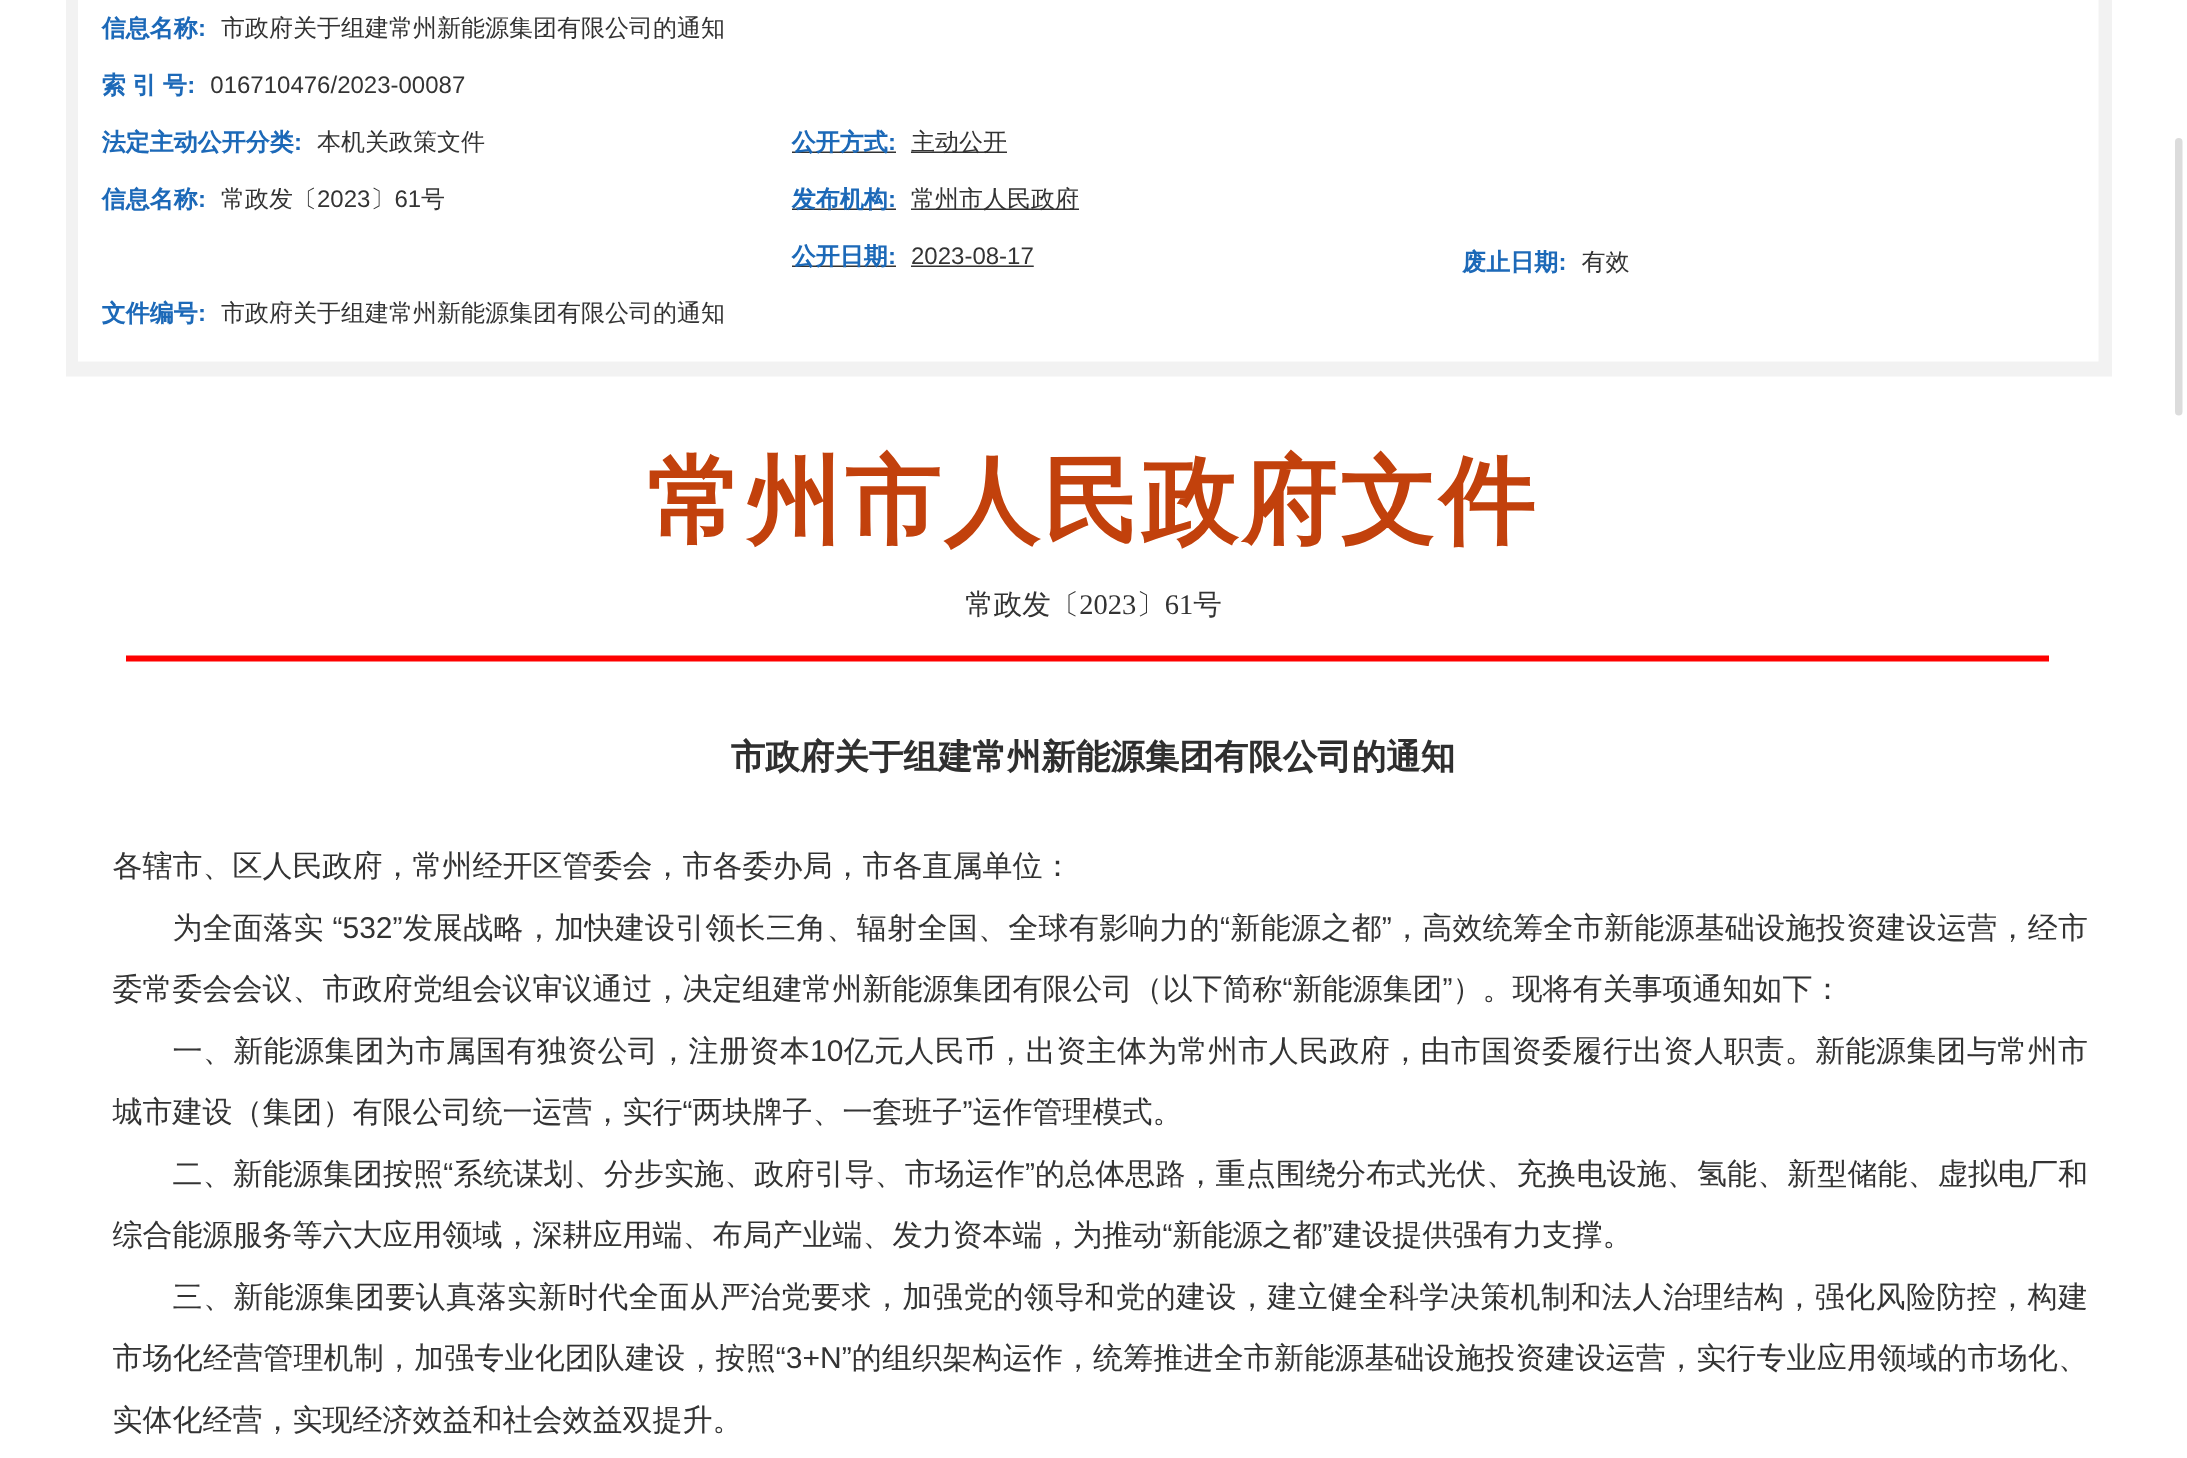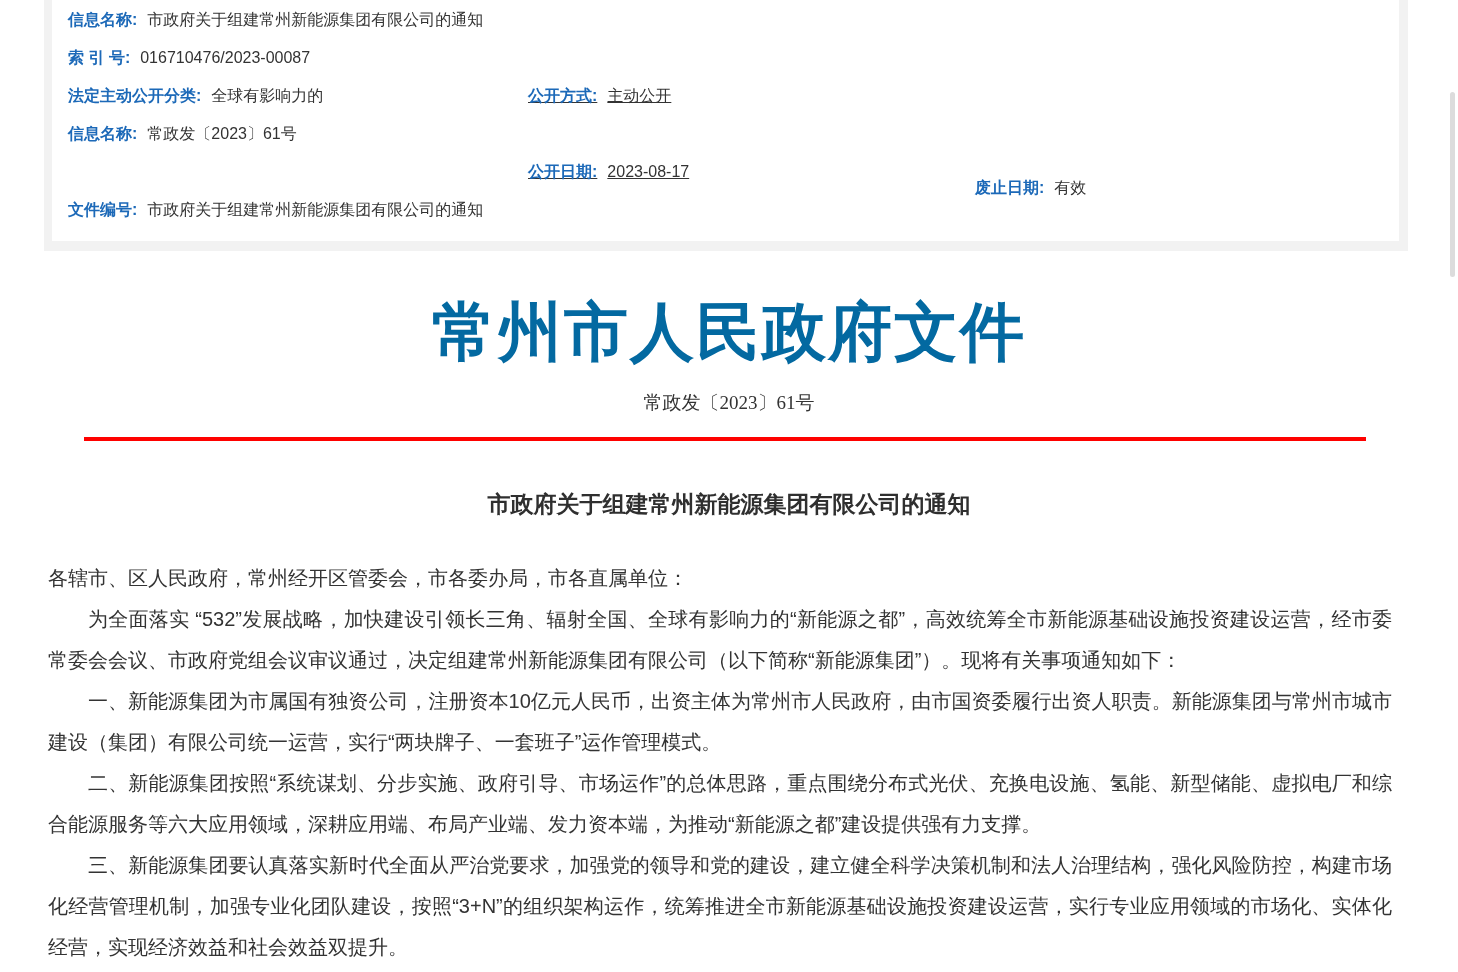--- a/index.html
+++ b/index.html
@@ -16,30 +16,30 @@
   }
   .meta-card{
     background:#ffffff;
     padding:1px 0 12px 16px;
   }
   .meta-row{position:relative;height:38px;line-height:38px;font-size:16px;white-space:nowrap;}
   .meta-label{color:#1c69b8;font-weight:bold;margin-right:10px;}
   .meta-value{color:#333333;}
   .meta-cell{display:inline-block;}
   .meta-cell.c2{position:absolute;left:460px;top:0;text-decoration:underline;}
-  .meta-cell.c3{position:absolute;left:907px;top:16px;}
+  .meta-cell.c3{position:absolute;left:907px;top:4px;}
   
   .doc-head{text-align:center;}
   .masthead{
     margin-top:44px;
-    font-family:Liberation Serif, serif;
+    font-family:Liberation Sans, sans-serif;
     font-weight:bold;
     font-size:64px;
     line-height:1.2;
-    color:#0369a1;
+    color:#c2410c;
     letter-spacing:2px;
   }
   .doc-number{
     margin-top:18px;
     font-size:19px;
     color:#333333;
     font-family:"Liberation Serif","DejaVu Serif",serif;
   }
   .red-rule{
     margin:21px 92px 0 84px;
@@ -48,21 +48,21 @@
   }
   .doc-title{
     margin-top:48px;
     text-align:center;
     font-size:23px;
     font-weight:bold;
     color:#2f2f2f;
   }
   
   .doc-body{
-    margin:38px 66px 0 48px;
+    margin:38px 66px 0 75px;
     font-size:20px;
     line-height:41px;
     color:#333333;
     text-align:justify;
   }
   .doc-body p{margin:0;text-indent:2em;}
   .doc-body p.salutation{text-indent:0;}
   
   .scrollbar-thumb{
     position:absolute;
@@ -85,30 +85,33 @@
     </div>
 
     <div class="meta-row">
       <div class="meta-cell c1">
         <span class="meta-label">索 引 号:</span><span class="meta-value">016710476/2023-00087</span>
       </div>
     </div>
 
     <div class="meta-row">
       <div class="meta-cell c1">
-        <span class="meta-label">法定主动公开分类:</span><span class="meta-value">全球有影响力的</span>
+        <span class="meta-label">法定主动公开分类:</span><span class="meta-value">本机关政策文件</span>
       </div>
       <div class="meta-cell c2">
         <span class="meta-label">公开方式:</span><span class="meta-value">主动公开</span>
       </div>
     </div>
 
     <div class="meta-row">
       <div class="meta-cell c1">
         <span class="meta-label">信息名称:</span><span class="meta-value">常政发〔2023〕61号</span>
+      </div>
+      <div class="meta-cell c2">
+        <span class="meta-label">发布机构:</span><span class="meta-value">常州市人民政府</span>
       </div>
     </div>
 
     <div class="meta-row">
       <div class="meta-cell c2">
         <span class="meta-label">公开日期:</span><span class="meta-value">2023-08-17</span>
       </div>
       <div class="meta-cell c3">
         <span class="meta-label">废止日期:</span><span class="meta-value">有效</span>
       </div>

